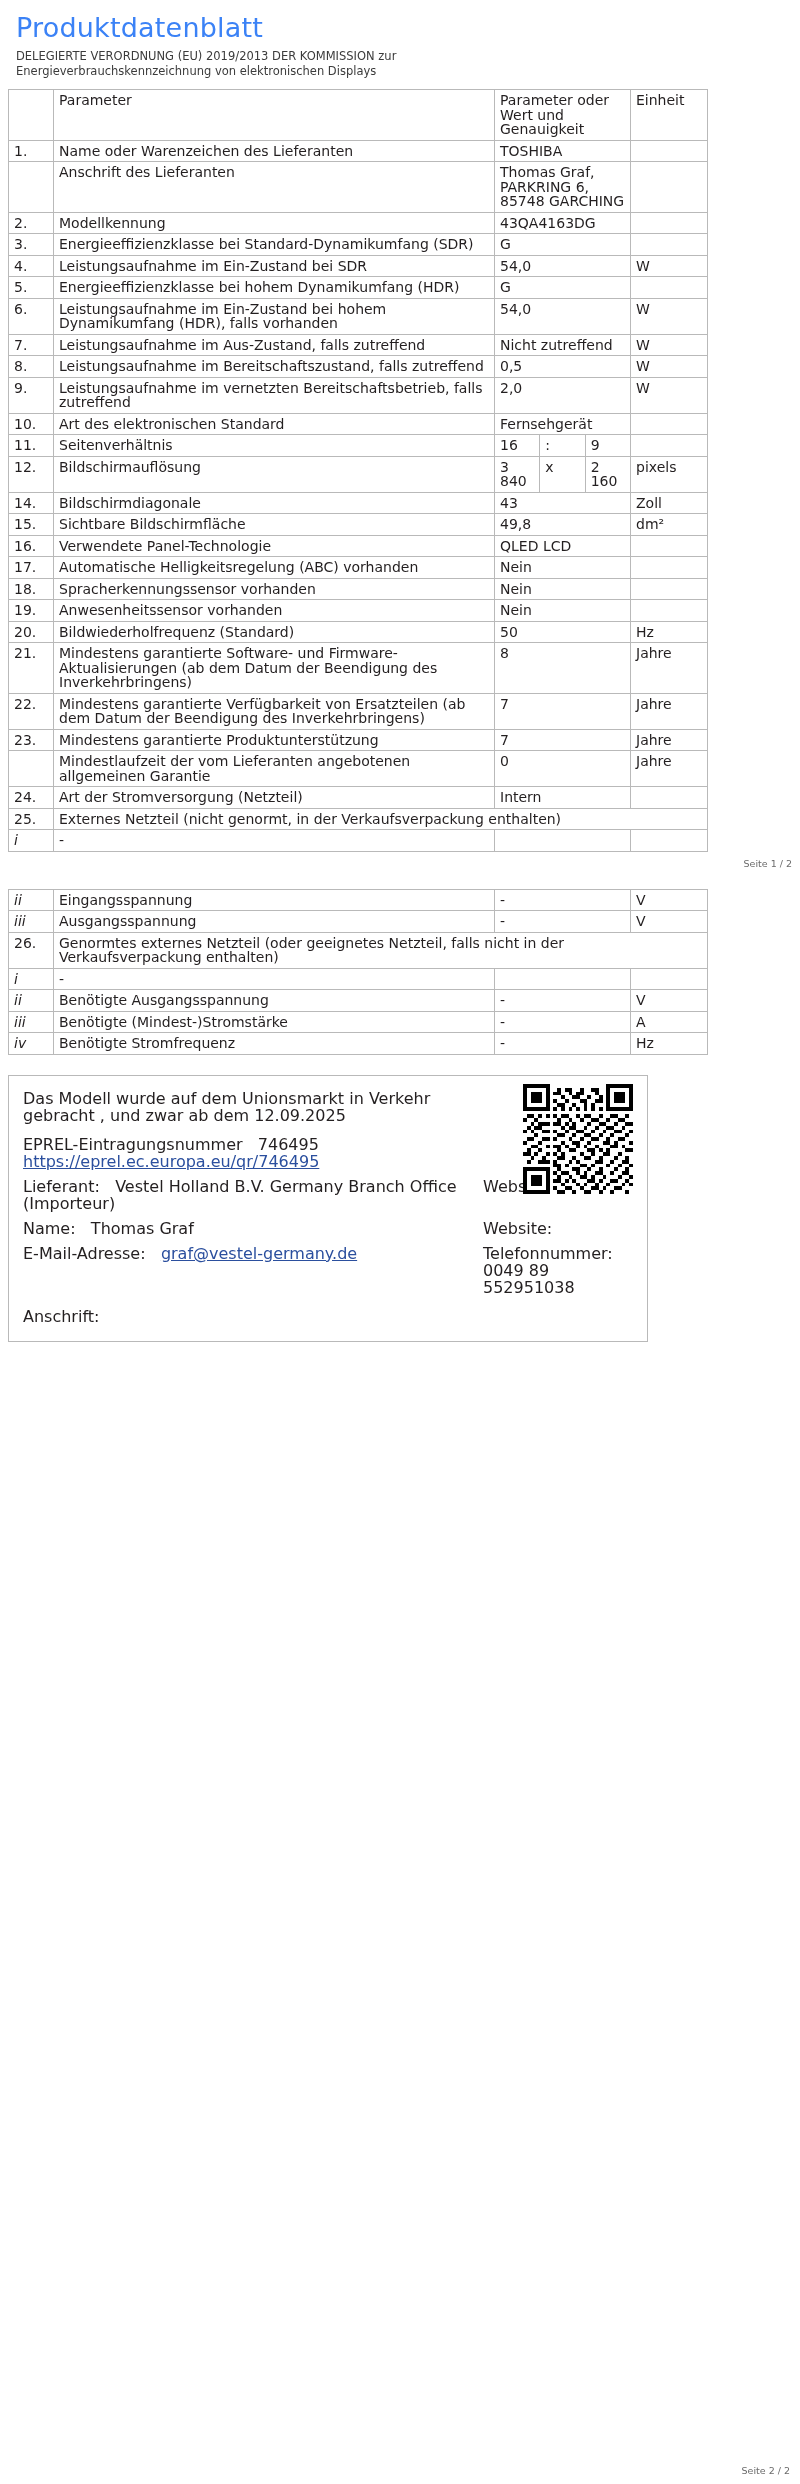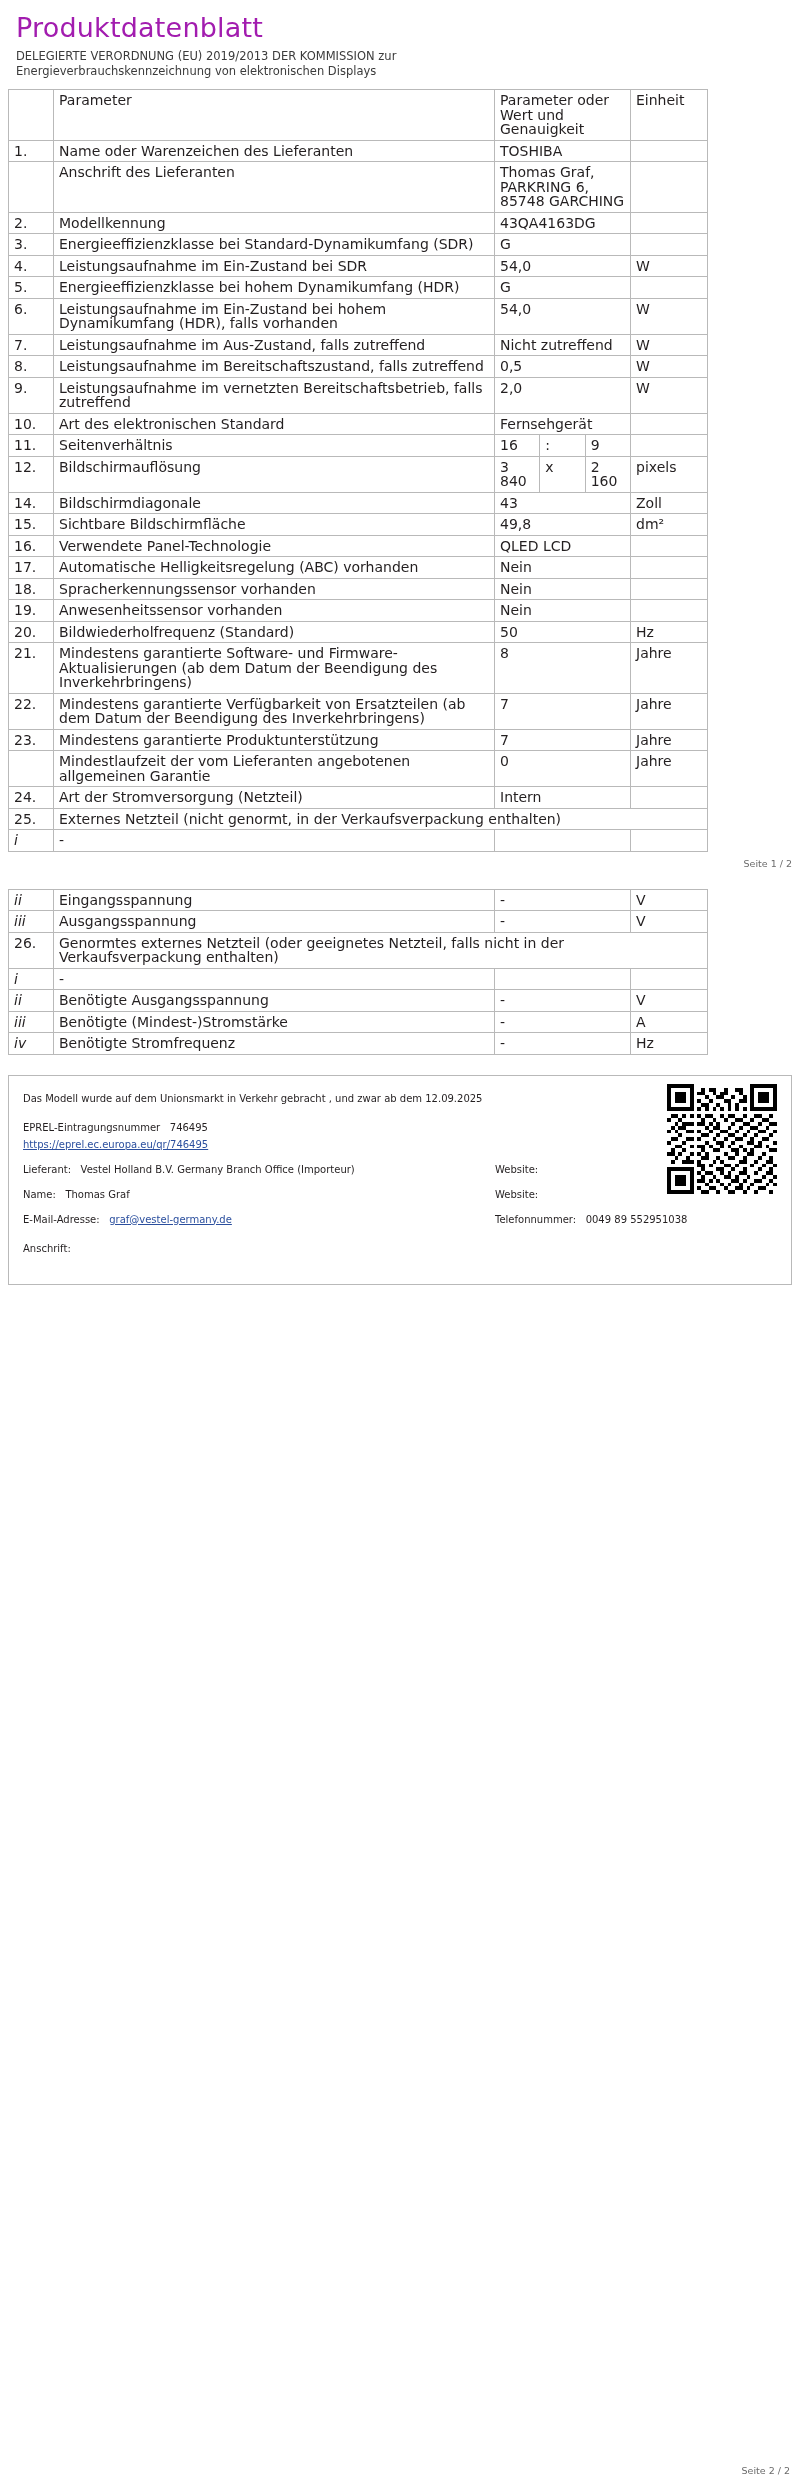--- a/index.html
+++ b/index.html
@@ -25,21 +25,21 @@
     position: absolute;
     left: 8px;
     top: 0;
     width: 784px;
   }
 
   
   .doc-title {
     font-size: 27px;
     font-weight: normal;
-    color: #a21caf;
+    color: #3b82f6;
     margin: 12px 0 6px 8px;
     letter-spacing: .2px;
   }
   .doc-sub {
     font-size: 11.5px;
     line-height: 15px;
     color: #3b3b3b;
     margin: 0 0 10px 8px;
     max-width: 560px;
   }
@@ -79,23 +79,23 @@
     color: #6b6b6b;
     text-align: right;
     width: 784px;
     margin-top: 6px;
   }
 
   
   .contact {
     border: 1px solid #b9b9b9;
     box-sizing: border-box;
-    width: 784px;
+    width: 640px;
     padding: 12px 14px 16px 14px;
-    font-size: 10px;
+    font-size: 16px;
     line-height: 17px;
     position: relative;
     min-height: 210px;
   }
   .contact .lead {
     margin: 2px 0 0 0;
     padding-right: 130px;
   }
   .qr {
     position: absolute;
@@ -109,21 +109,21 @@
     margin-top: 6px;
   }
   .row2 .left { width: 460px; }
   .row2 .right { flex: 1; }
   a.link {
     color: #2b4f9e;
     text-decoration: underline;
     word-break: break-all;
   }
   .mt12 { margin-top: 12px; flex-direction: column; }
-  .mt8 { margin-top: 8px; gap: 12px; }
+  .mt8 { margin-top: 8px; }
 
   .spacer-20 { height: 20px; }
 
   .it { font-style: italic; }
 
   .bottom-page-num {
     position: absolute;
     right: 10px;
     bottom: 8px;
     font-size: 9.5px;

